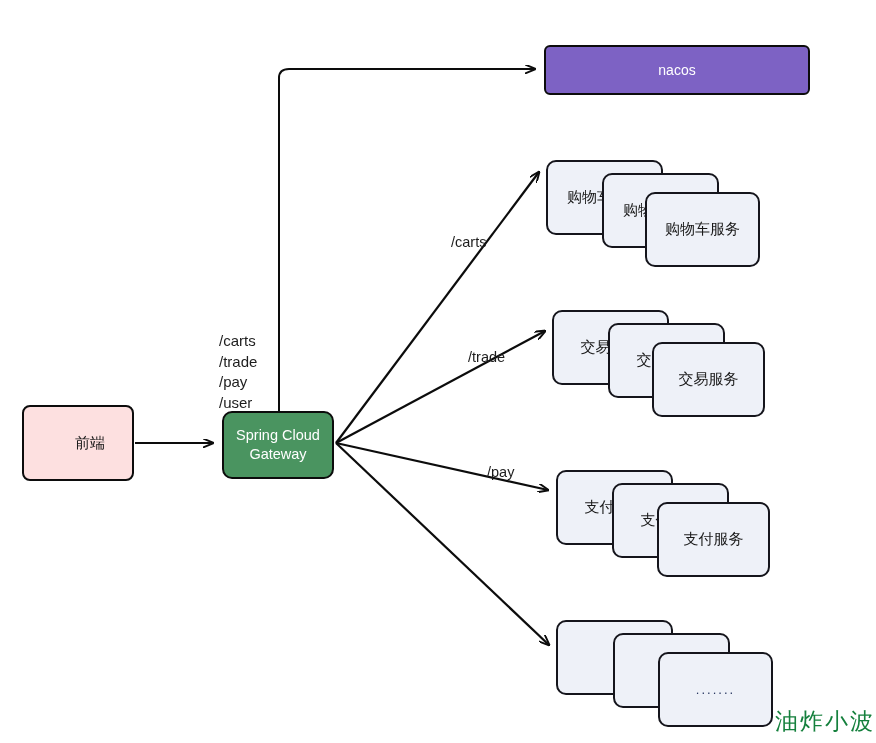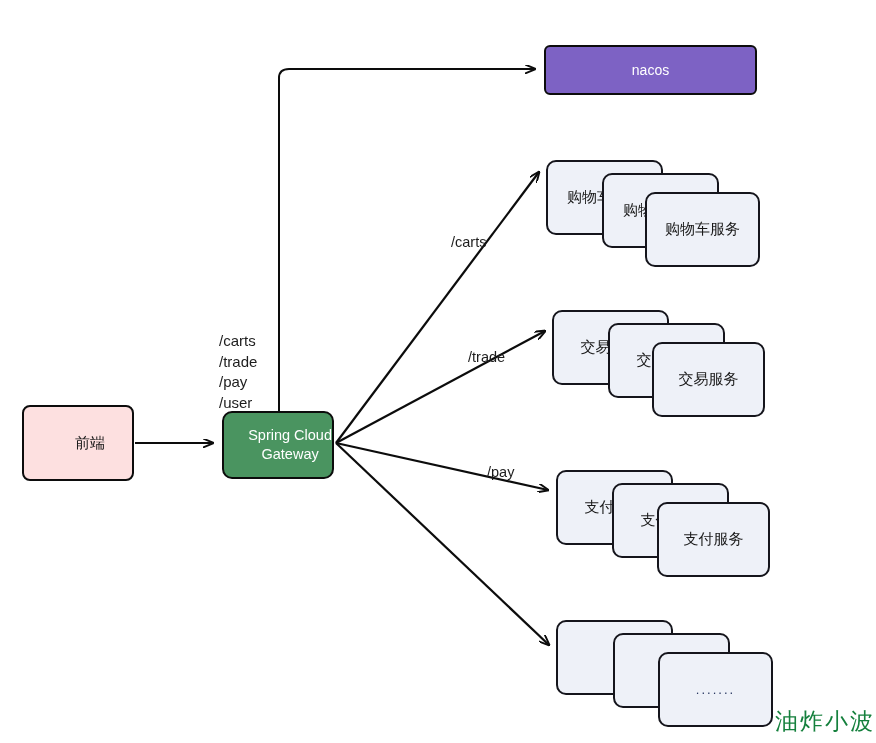--- a/index.html
+++ b/index.html
@@ -31,21 +31,20 @@
   .node-frontend {
     background: #fde0e0;
     color: #1a1a1a;
     font-size: 15px;
   }
   .node-gateway {
     background: #4a9460;
     color: #ffffff;
     font-size: 14.5px;
     border-radius: 10px;
-    justify-content: flex-end;
   }
   .node-nacos {
     background: #7d62c4;
     color: #ffffff;
     font-size: 14px;
     border-radius: 6px;
   }
   .card {
     position: absolute;
     box-sizing: border-box;
@@ -132,21 +131,21 @@
   <div class="gw-routes" style="left:219px; top:331px;">/carts
 /trade
 /pay
 /user</div>
 
   <div class="node node-gateway" style="left:222px; top:411px; width:112px; height:68px; white-space:pre-line;">
     <span>Spring Cloud
 Gateway</span>
   </div>
 
-  <div class="node node-nacos" style="left:544px; top:45px; width:213px; height:50px;">
+  <div class="node node-nacos" style="left:544px; top:45px; width:266px; height:50px;">
     <span>nacos</span>
   </div>
 
   <div class="edge-label" style="left:451px; top:232px;">/carts</div>
   <div class="edge-label" style="left:468px; top:347px;">/trade</div>
   <div class="edge-label" style="left:487px; top:462px;">/pay</div>
 
   <div class="card" style="left:546px; top:160px; width:117px; height:75px; z-index:1;">
     <span>购物车服务</span>
   </div>

